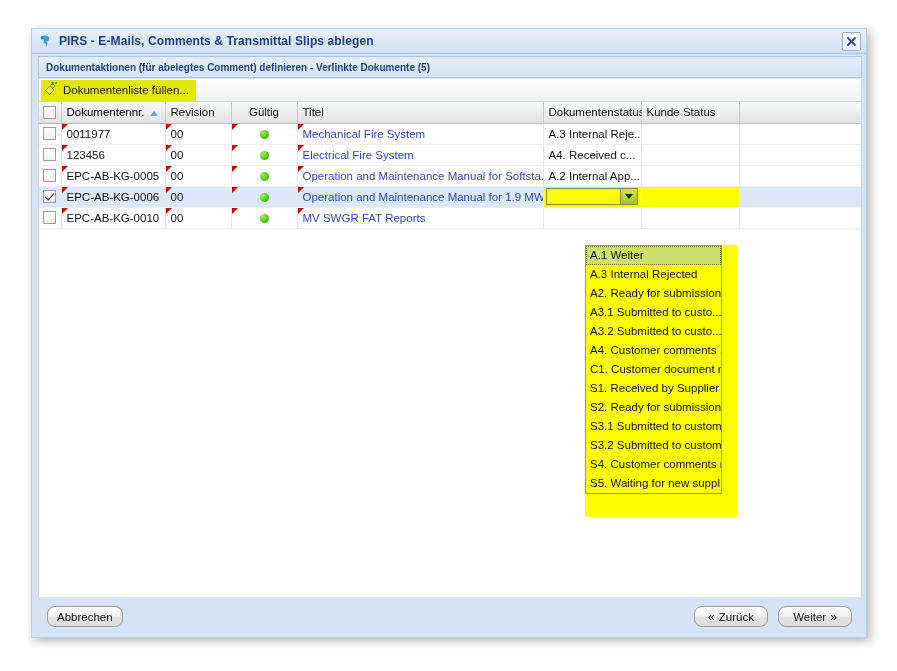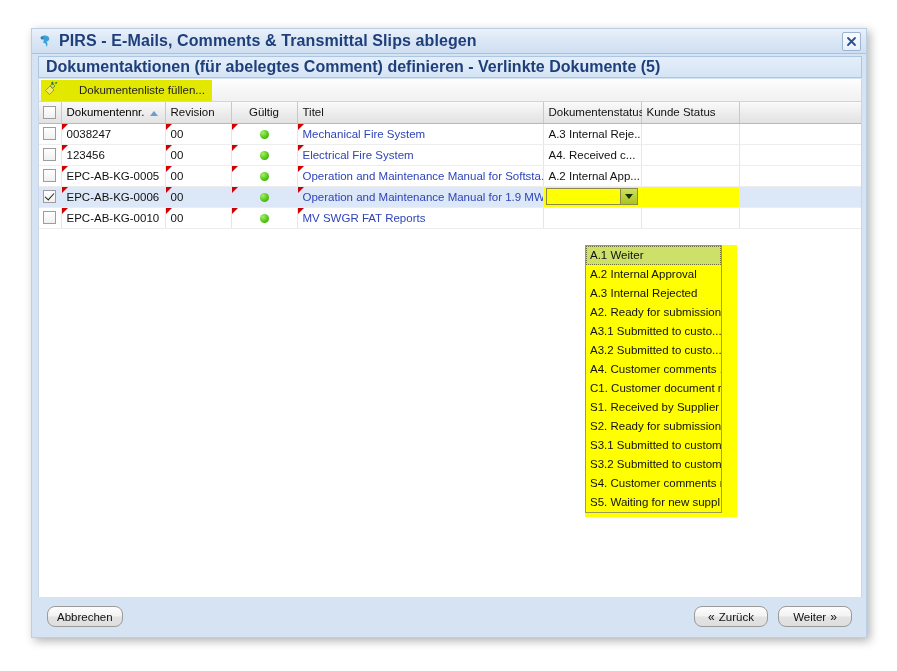--- a/index.html
+++ b/index.html
@@ -53,21 +53,21 @@
     display: flex;
     align-items: center;
   }
   #app-icon {
     margin-left: 7px;
     margin-right: 6px;
     width: 14px; height: 14px;
     display: flex; align-items: center; justify-content: center;
   }
   #window-title {
-    font-size: 16px;
+    font-size: 12px;
     font-weight: bold;
     color: #1f3f7a;
     letter-spacing: 0.1px;
     white-space: nowrap;
     text-align: center;
   }
   #close-button {
     position: absolute;
     right: 5px; top: 3px;
     width: 17px; height: 17px;
@@ -86,21 +86,21 @@
     width: 824px;
     height: 22px;
     background: linear-gradient(to bottom, #e4eefa 0%, #d5e4f4 100%);
     border: 1px solid #a9c6e3;
     box-sizing: border-box;
     display: flex;
     align-items: center;
     padding-left: 7px;
   }
   #section-header-text {
-    font-size: 16px;
+    font-size: 10px;
     font-weight: bold;
     color: #1f3f7a;
     white-space: nowrap;
   }
 
   
   #toolbar {
     position: absolute;
     left: 6px;
     top: 50px;
@@ -113,21 +113,21 @@
     display: flex;
     align-items: center;
   }
   #fill-doclist-button {
     height: 21px;
     margin-left: 2px;
     padding: 0 7px 0 3px;
     background: #e3e800;
     display: flex;
     align-items: center;
-    gap: 20px;
+    gap: 4px;
     cursor: pointer;
   }
   #fill-doclist-label {
     font-size: 11.5px;
     color: #222222;
     white-space: nowrap;
   }
 
   
   #grid {
@@ -436,21 +436,21 @@
             <th>
               <span>Kunde Status</span>
             </th>
             <th></th>
           </tr>
         </thead>
         <tbody>
 
           <tr>
             <td class="col-check"><span class="cb"></span></td>
-            <td class="cell-docnr"><span class="req-marker"></span><span>0038247</span></td>
+            <td class="cell-docnr"><span class="req-marker"></span><span>0011977</span></td>
             <td><span class="req-marker"></span><span>00</span></td>
             <td class="col-gueltig"><span class="req-marker"></span><span class="green-dot"></span></td>
             <td><span class="req-marker"></span><span class="cell-link">Mechanical Fire System</span></td>
             <td><span>A.3 Internal Reje...</span></td>
             <td><span></span></td>
             <td></td>
           </tr>
 
           <tr>
             <td class="col-check"><span class="cb"></span></td>
@@ -503,21 +503,20 @@
             <td></td>
           </tr>
 
         </tbody>
       </table>
     </div>
 
     <div id="dropdown-backdrop"></div>
     <div id="dropdown-list">
       <div class="dd-item highlighted">A.1 Weiter</div>
-      <div class="dd-item">A.2 Internal Approval</div>
       <div class="dd-item">A.3 Internal Rejected</div>
       <div class="dd-item">A2. Ready for submission...</div>
       <div class="dd-item">A3.1 Submitted to custo...</div>
       <div class="dd-item">A3.2 Submitted to custo...</div>
       <div class="dd-item">A4. Customer comments ...</div>
       <div class="dd-item">C1. Customer document r...</div>
       <div class="dd-item">S1. Received by Supplier</div>
       <div class="dd-item">S2. Ready for submission...</div>
       <div class="dd-item">S3.1 Submitted to custom...</div>
       <div class="dd-item">S3.2 Submitted to custom...</div>

